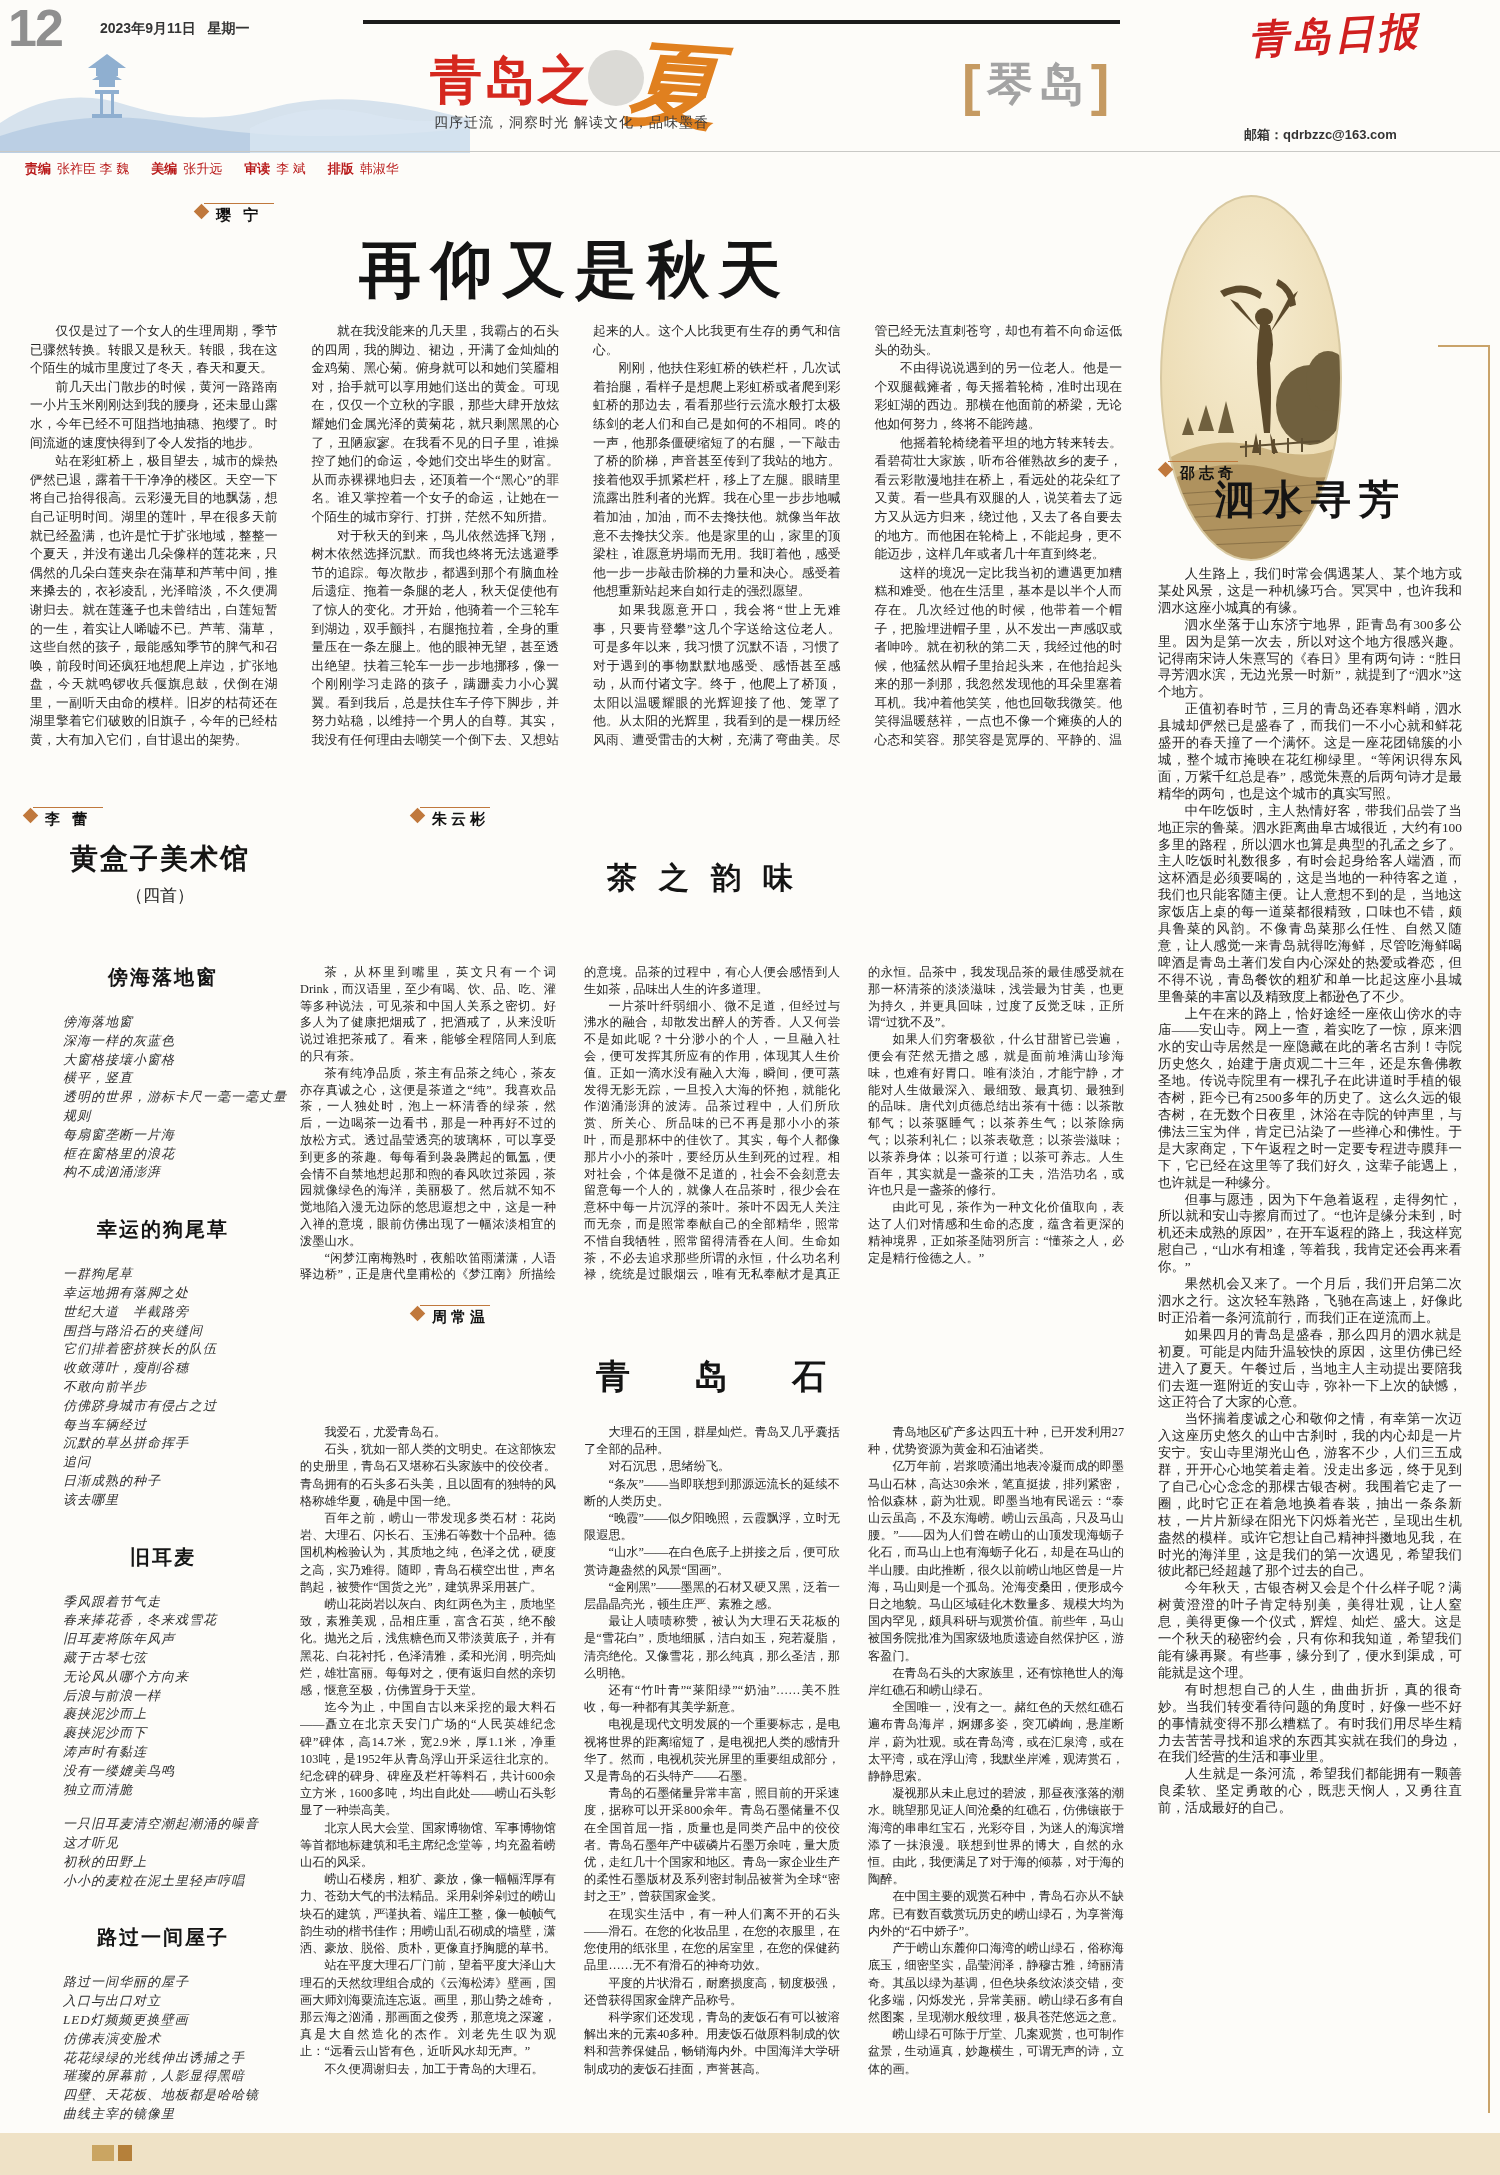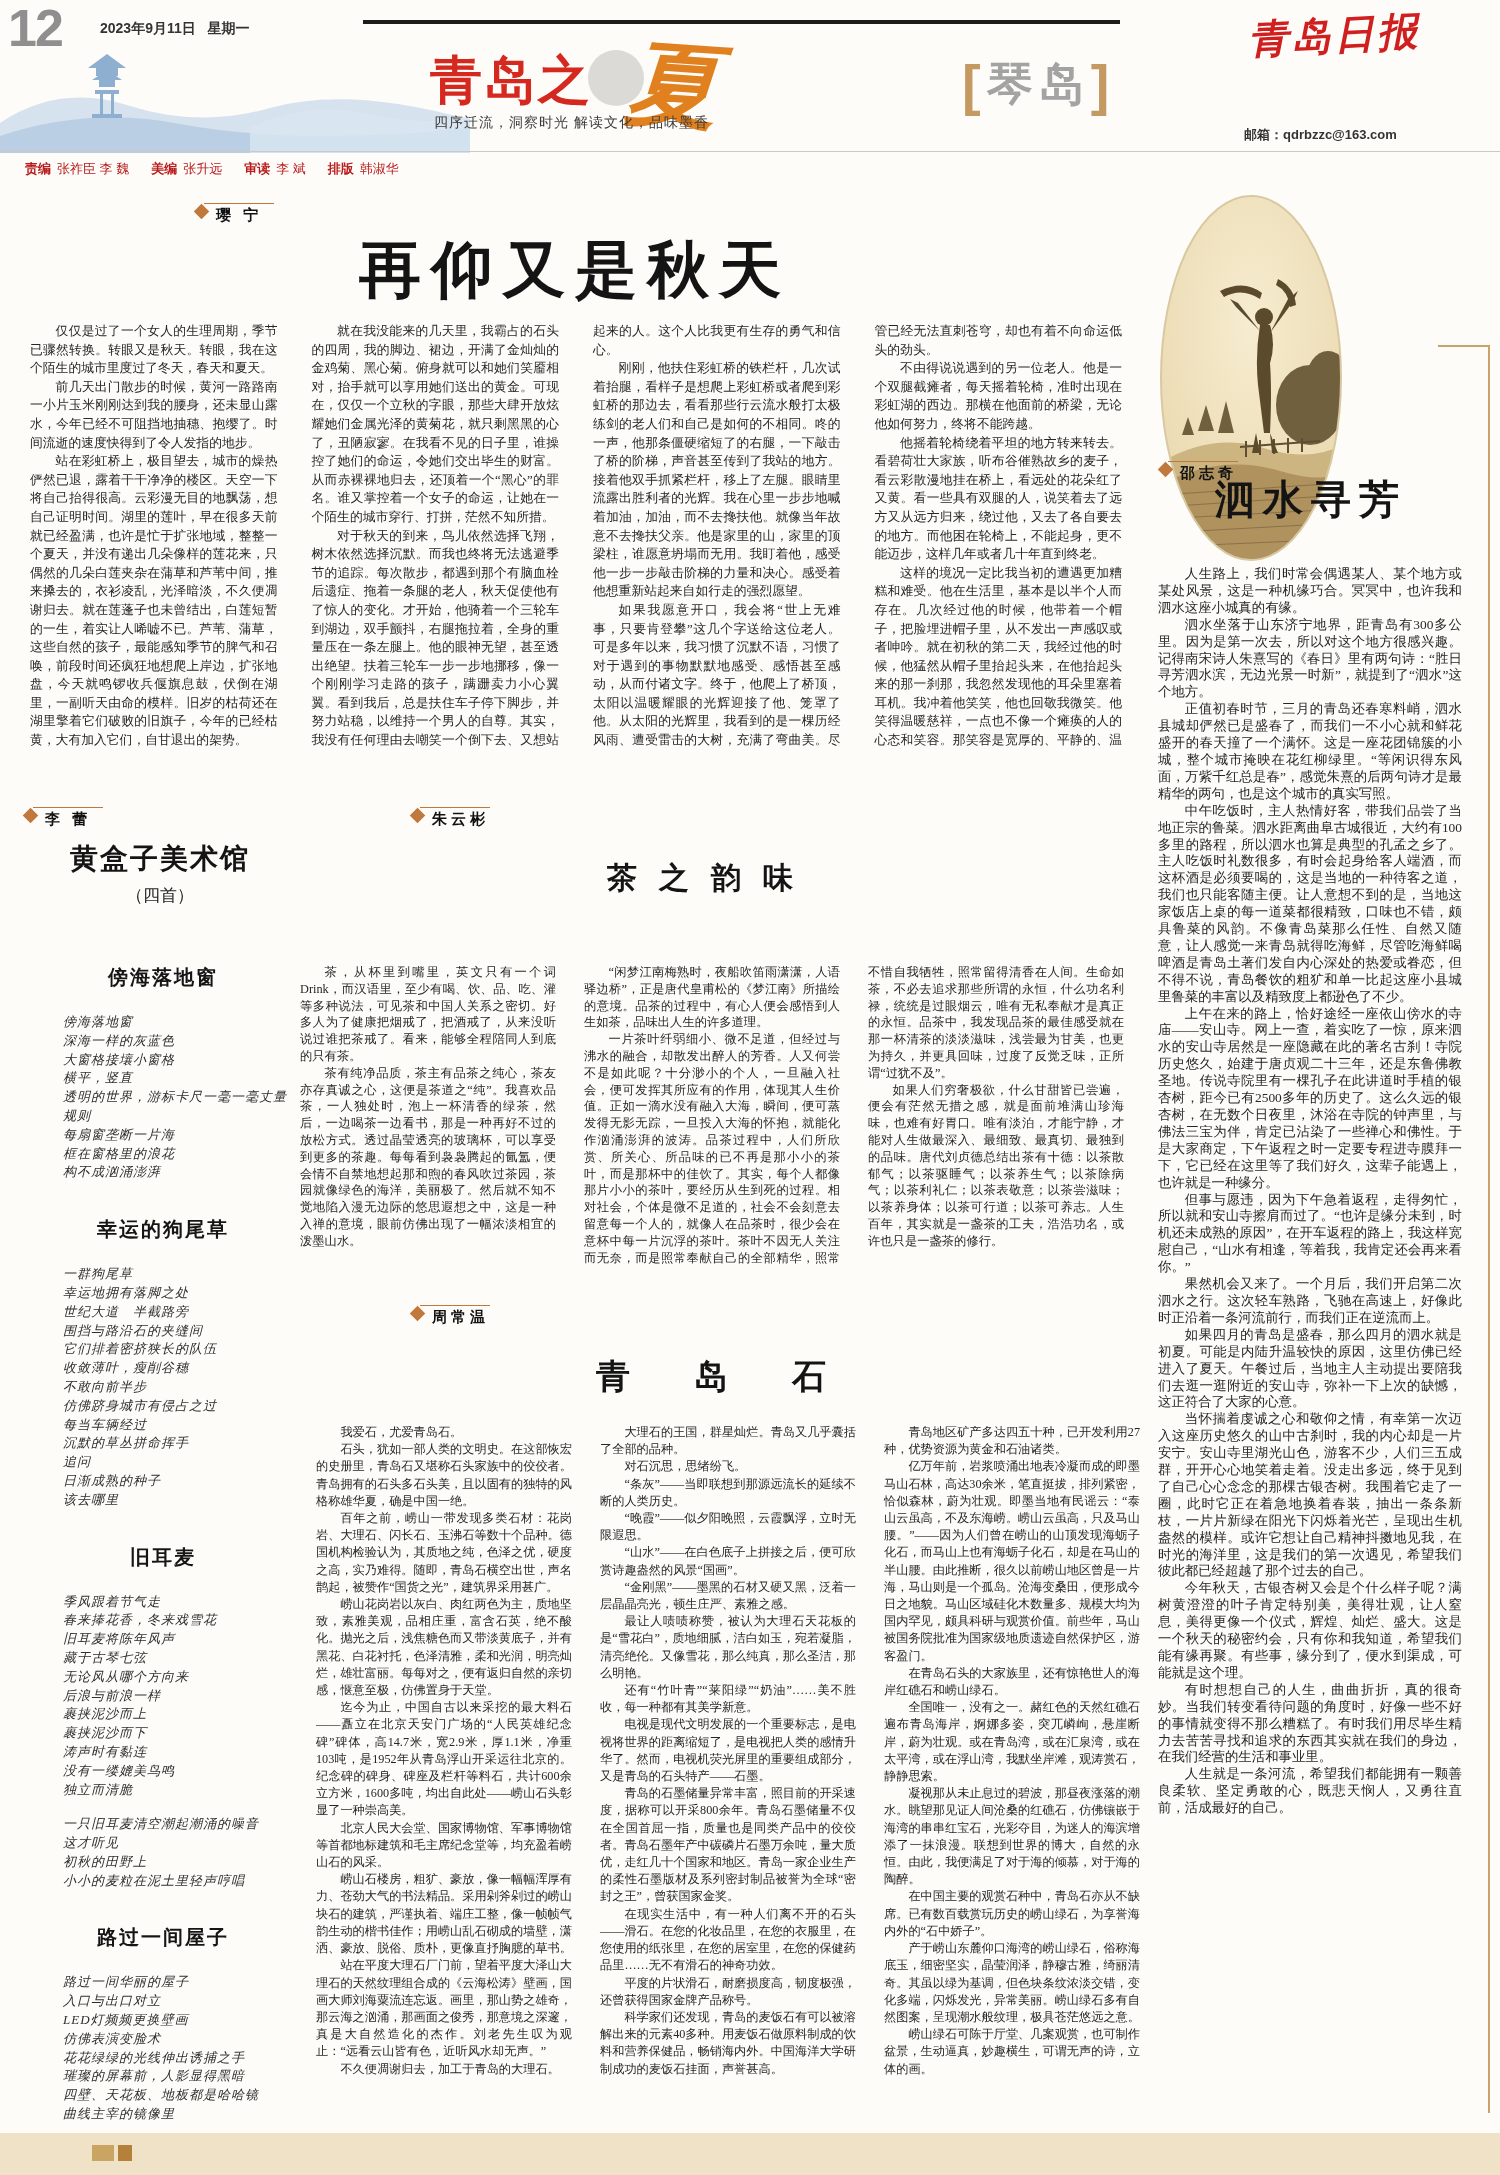--- a/index.html
+++ b/index.html
@@ -59,21 +59,21 @@
            letter-spacing:2px;font-family:"Liberation Serif",serif;}
   .poem .vline{font-size:13px;line-height:18.8px;color:#2e2e2e;font-style:italic;padding-left:28px;
                letter-spacing:1px;}
   .poem .stanza{margin-bottom:16px;}
   
   .tea-title{position:absolute;left:300px;top:858px;width:822px;font-size:30px;letter-spacing:22px;}
   .tea-body{position:absolute;left:300px;top:964px;width:824px;height:358px;font-size:12.3px;line-height:16.8px;
             column-count:3;column-gap:28px;overflow:hidden;}
   
   .stone-title{position:absolute;left:300px;top:1354px;width:822px;font-size:34px;letter-spacing:64px;text-indent:64px;}
-  .stone-body{position:absolute;left:316px;top:1424px;width:824px;height:696px;font-size:12.2px;line-height:17.2px;
+  .stone-body{position:absolute;left:300px;top:1424px;width:824px;height:696px;font-size:12.2px;line-height:17.2px;
               column-count:3;column-gap:28px;overflow:hidden;}
   
   .footstrip{position:absolute;left:0;top:2133px;width:1500px;height:42px;background:#efe2c6;}
   .footstrip .m1{position:absolute;left:92px;top:12px;width:22px;height:16px;background:#caa562;}
   .footstrip .m2{position:absolute;left:118px;top:12px;width:14px;height:16px;background:#b5803a;}
 </style>
 </head>
 <body>
 
 <div class="page">
@@ -289,20 +289,21 @@
     <span class="dia"></span>
     <span class="nm">朱云彬</span>
   </div>
   <h2 class="headline tea-title" style="margin:0;">茶之韵味</h2>
   <div class="tea-body">
       <p class="para">茶，从杯里到嘴里，英文只有一个词Drink，而汉语里，至少有喝、饮、品、吃、灌等多种说法，可见茶和中国人关系之密切。好多人为了健康把烟戒了，把酒戒了，从来没听说过谁把茶戒了。看来，能够全程陪同人到底的只有茶。</p>
       <p class="para">茶有纯净品质，茶主有品茶之纯心，茶友亦存真诚之心，这便是茶道之“纯”。我喜欢品茶，一人独处时，泡上一杯清香的绿茶，然后，一边喝茶一边看书，那是一种再好不过的放松方式。透过晶莹透亮的玻璃杯，可以享受到更多的茶趣。每每看到袅袅腾起的氤氲，便会情不自禁地想起那和煦的春风吹过茶园，茶园就像绿色的海洋，美丽极了。然后就不知不觉地陷入漫无边际的悠思遐想之中，这是一种入禅的意境，眼前仿佛出现了一幅浓淡相宜的泼墨山水。</p>
       <p class="para">“闲梦江南梅熟时，夜船吹笛雨潇潇，人语驿边桥”，正是唐代皇甫松的《梦江南》所描绘的意境。品茶的过程中，有心人便会感悟到人生如茶，品味出人生的许多道理。</p>
       <p class="para">一片茶叶纤弱细小、微不足道，但经过与沸水的融合，却散发出醉人的芳香。人又何尝不是如此呢？十分渺小的个人，一旦融入社会，便可发挥其所应有的作用，体现其人生价值。正如一滴水没有融入大海，瞬间，便可蒸发得无影无踪，一旦投入大海的怀抱，就能化作汹涌澎湃的波涛。品茶过程中，人们所欣赏、所关心、所品味的已不再是那小小的茶叶，而是那杯中的佳饮了。其实，每个人都像那片小小的茶叶，要经历从生到死的过程。相对社会，个体是微不足道的，社会不会刻意去留意每一个人的，就像人在品茶时，很少会在意杯中每一片沉浮的茶叶。茶叶不因无人关注而无奈，而是照常奉献自己的全部精华，照常不惜自我牺牲，照常留得清香在人间。生命如茶，不必去追求那些所谓的永恒，什么功名利禄，统统是过眼烟云，唯有无私奉献才是真正的永恒。品茶中，我发现品茶的最佳感受就在那一杯清茶的淡淡滋味，浅尝最为甘美，也更为持久，并更具回味，过度了反觉乏味，正所谓“过犹不及”。</p>
       <p class="para">如果人们穷奢极欲，什么甘甜皆已尝遍，便会有茫然无措之感，就是面前堆满山珍海味，也难有好胃口。唯有淡泊，才能宁静，才能对人生做最深入、最细致、最真切、最独到的品味。唐代刘贞德总结出茶有十德：以茶散郁气；以茶驱睡气；以茶养生气；以茶除病气；以茶利礼仁；以茶表敬意；以茶尝滋味；以茶养身体；以茶可行道；以茶可养志。人生百年，其实就是一盏茶的工夫，浩浩功名，或许也只是一盏茶的修行。</p>
+      <p class="para">由此可见，茶作为一种文化价值取向，表达了人们对情感和生命的态度，蕴含着更深的精神境界，正如茶圣陆羽所言：“懂茶之人，必定是精行俭德之人。”</p>
     </div>
 
   <div class="byline" style="left:412px;top:1302px;">
     <span class="ln"></span>
     <span class="dia"></span>
     <span class="nm">周常温</span>
   </div>
   <h2 class="headline stone-title" style="margin:0;">青岛石</h2>
   <div class="stone-body">
       <p class="para">我爱石，尤爱青岛石。</p>

